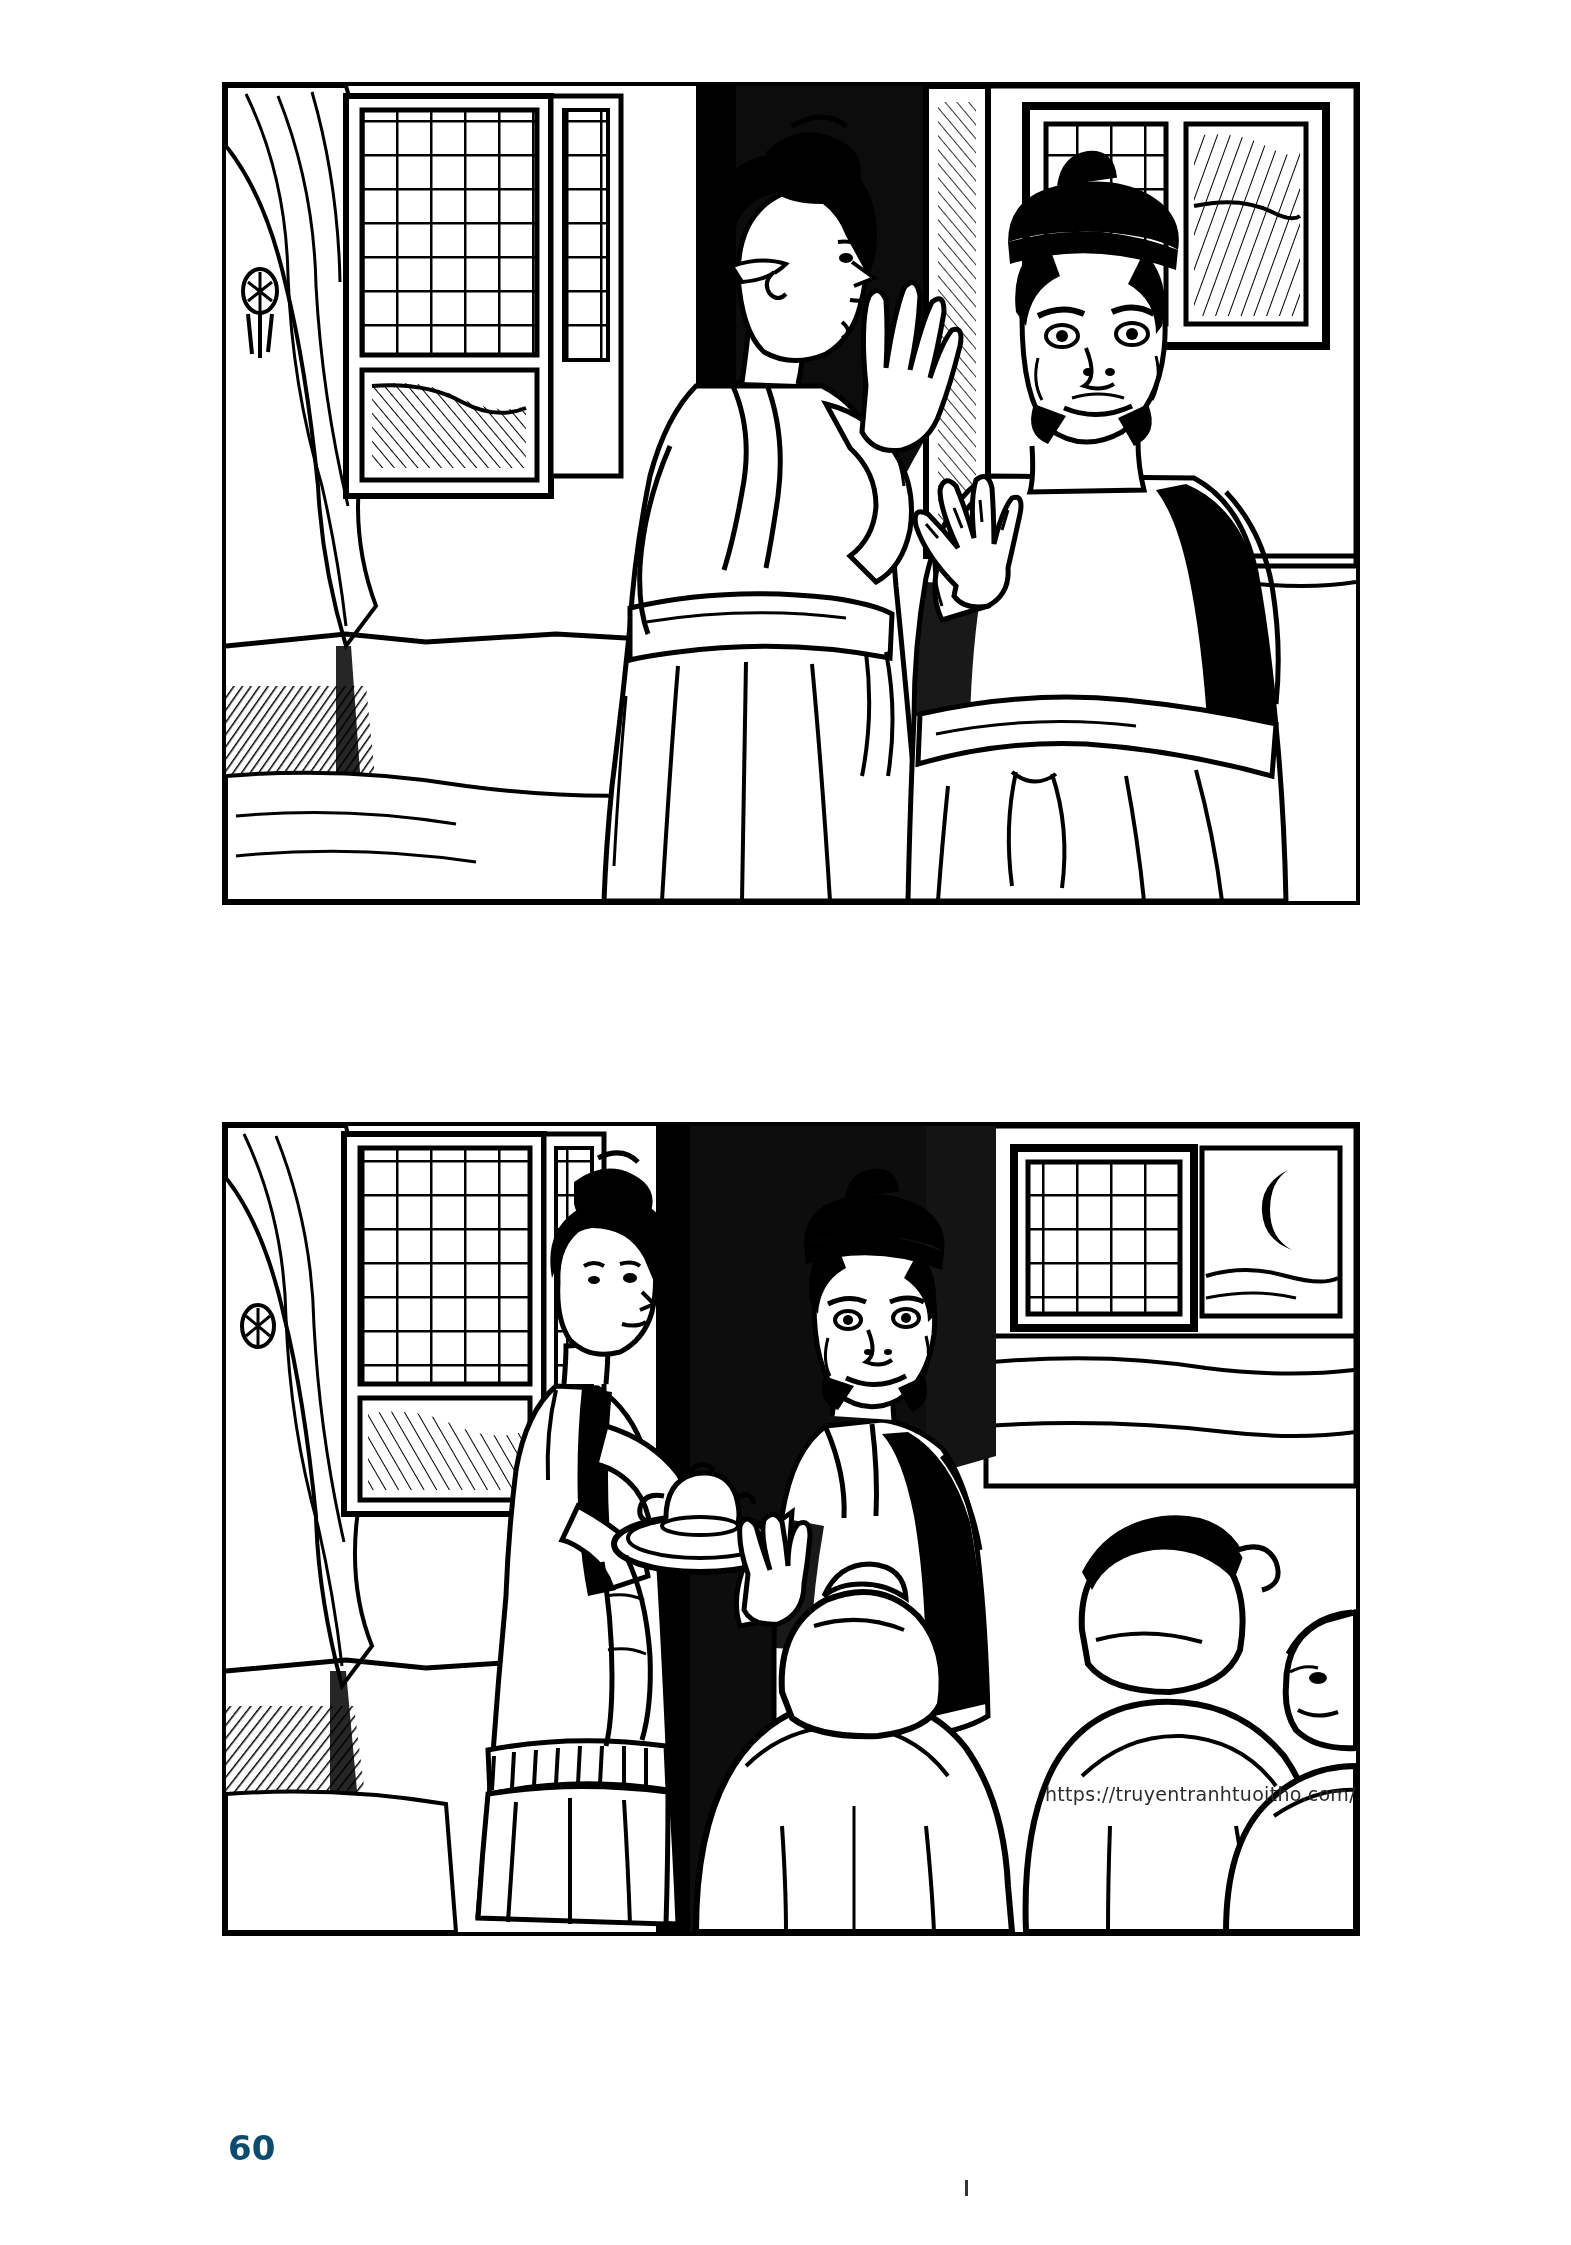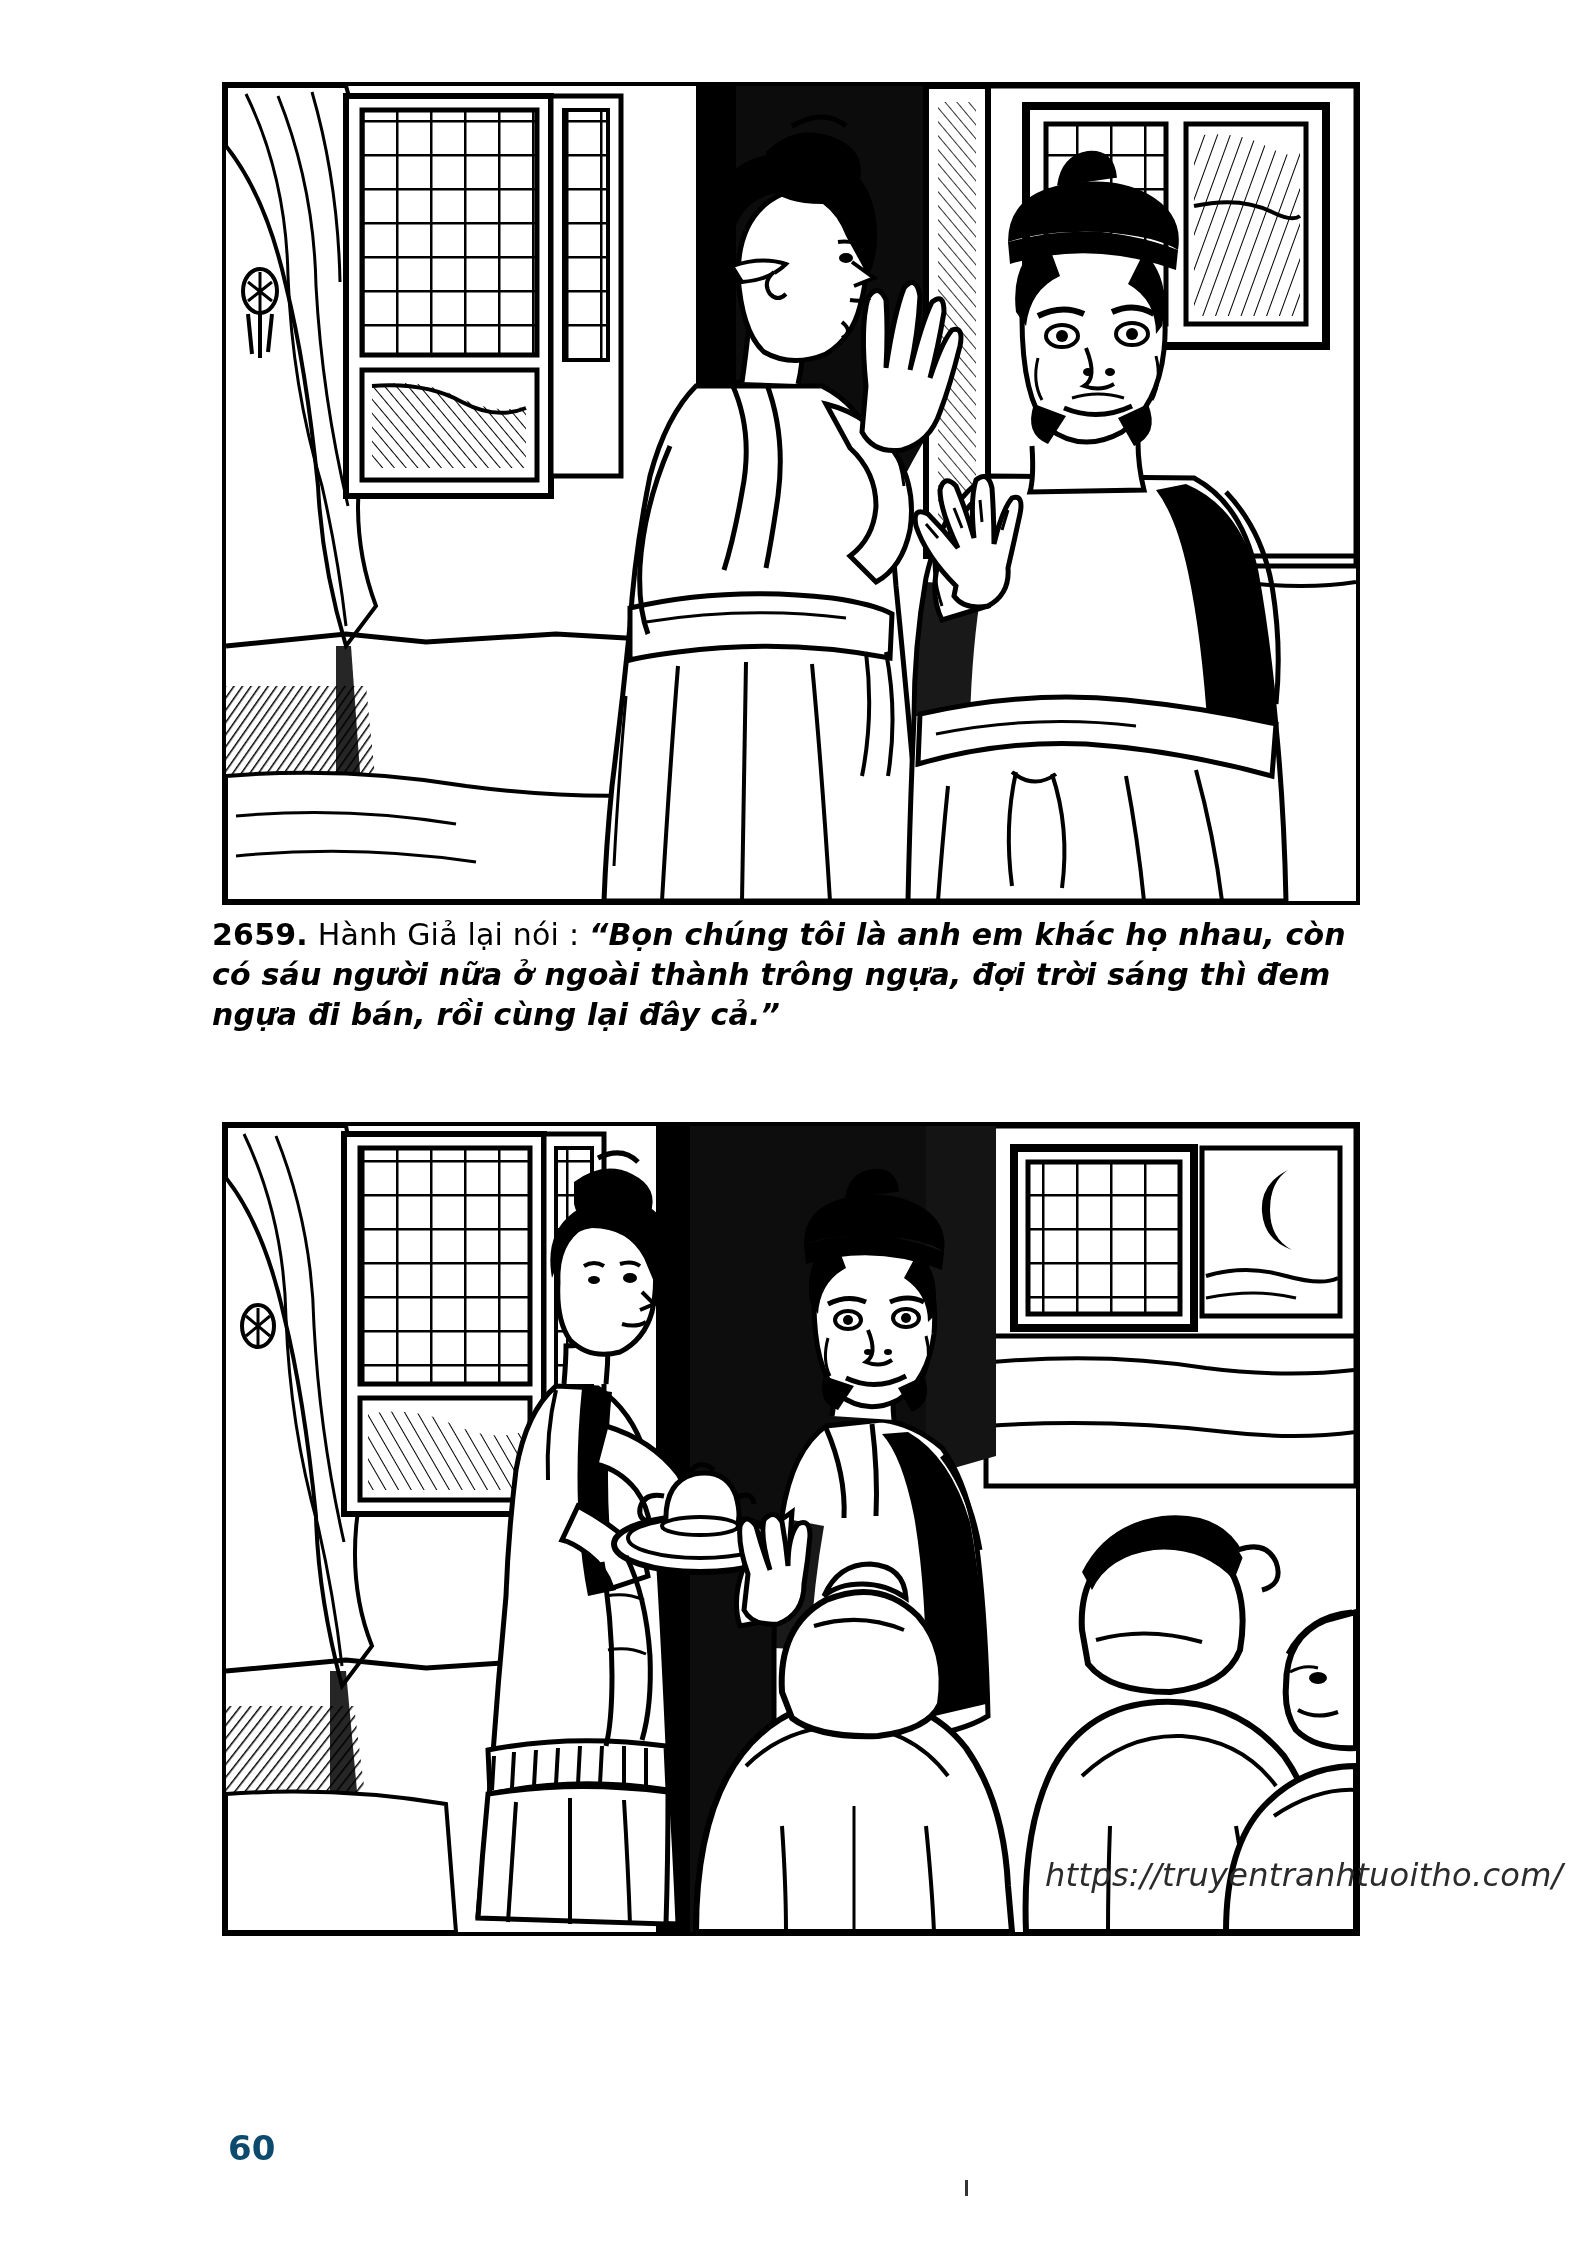--- a/index.html
+++ b/index.html
@@ -68,27 +68,26 @@
     top: 2128px;
     font-size: 34px;
     font-weight: bold;
     color: #0c4a6e;
   }
 
   
   #watermark {
     position: absolute;
     left: 1045px;
-    top: 1856px;
-    font-size: 32px;
+    top: 1783px;
+    font-size: 19px;
     color: #2b2b2b;
     font-family: "DejaVu Sans", sans-serif;
     letter-spacing: 0.3px;
     white-space: nowrap;
-    font-style: italic;
   }
 
   
   #spine-mark {
     position: absolute;
     left: 965px;
     top: 2180px;
     width: 3px;
     height: 16px;
     background: #333;
@@ -270,23 +269,20 @@
 
         <path d="M838 322 Q872 336 906 320" fill="none" stroke="#000" stroke-width="5"></path>
         <path d="M846 312 Q872 304 898 312" fill="none" stroke="#000" stroke-width="3"></path>
 
         <path d="M812 272 Q806 296 816 314" fill="none" stroke="#000" stroke-width="3"></path>
         <path d="M930 270 Q936 294 926 314" fill="none" stroke="#000" stroke-width="3"></path>
       </svg>
     </div>
   </div>
 
-  <div class="caption" id="caption-1">
-    <span class="num">2659.</span><span>&nbsp;</span><span class="plain">Hành Giả lại nói : </span><span class="quote">“Bọn chúng tôi là anh em khác họ nhau, còn có sáu người nữa ở ngoài thành trông ngựa, đợi trời sáng thì đem ngựa đi bán, rồi cùng lại đây cả.”</span>
-  </div>
 
   <div class="panel" id="panel-2">
     <div class="panel-art">
       <svg viewBox="0 0 1130 806" preserveAspectRatio="none" xmlns="http://www.w3.org/2000/svg">
         <defs>
           <pattern id="grid2" width="34" height="34" patternUnits="userSpaceOnUse">
             <rect width="34" height="34" fill="#fff"></rect>
             <path d="M0 0 H34 M0 0 V34" stroke="#000" stroke-width="5"></path>
           </pattern>
           <pattern id="hatchD" width="8" height="8" patternUnits="userSpaceOnUse" patternTransform="rotate(38)">

